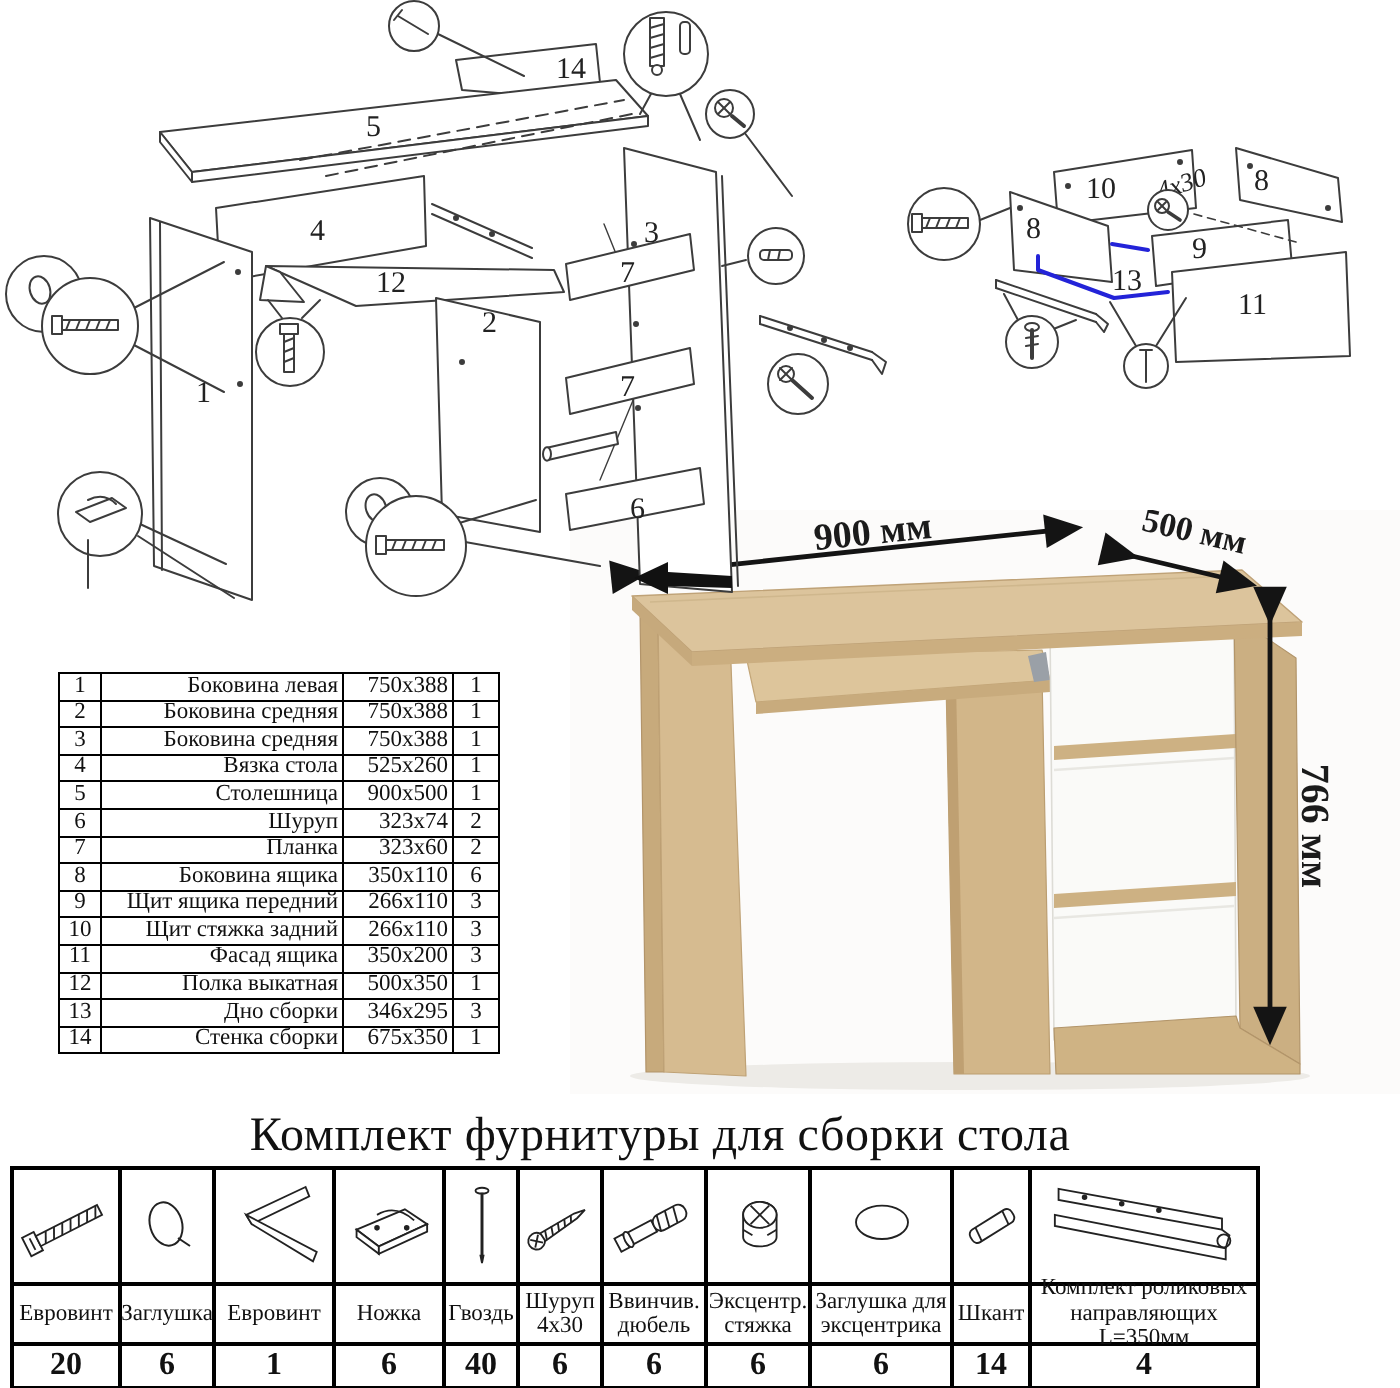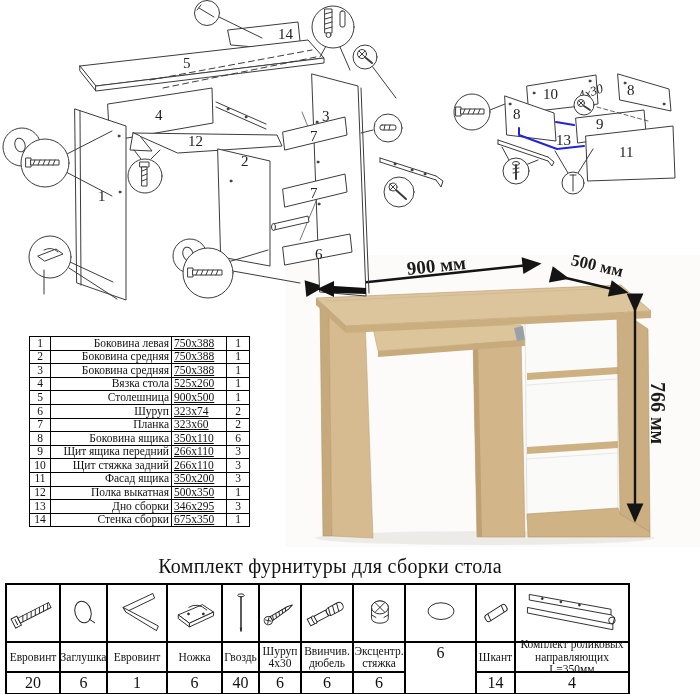--- a/index.html
+++ b/index.html
@@ -5,32 +5,32 @@
   html,body{margin:0;padding:0;background:#fff;}
   .page{position:relative;width:700px;height:694px;background:#fff;overflow:hidden;
         font-family:"Liberation Serif", serif;color:#111;}
   svg text{font-family:"Liberation Serif", serif;}
   
   .parts-table{position:absolute;left:29px;top:336px;border-collapse:collapse;}
   .parts-table td{border:1.5px solid #000;font-size:11.5px;line-height:1;height:12.6px;
                   padding:0 2px;white-space:nowrap;}
   .parts-table td.c-num{width:16px;text-align:center;}
   .parts-table td.c-name{width:114px;text-align:right;padding-left:4px;}
-  .parts-table td.c-size{width:50px;text-align:left;text-decoration:underline;}
+  .parts-table td.c-size{width:50px;text-align:right;}
   .parts-table td.c-qty{width:18px;text-align:center;}
   
   .hw-title{position:absolute;left:5px;top:555px;width:650px;text-align:center;
-            font-size:20px;letter-spacing:.3px;}
+            font-size:24px;letter-spacing:.3px;}
   .hw-table{position:absolute;left:5px;top:583px;display:flex;border:2px solid #000;background:#fff;}
   .hw-col{display:flex;flex-direction:column;border-right:2px solid #000;}
   .hw-col:last-child{border-right:none;}
   .hw-icon{height:56px;border-bottom:2px solid #000;display:flex;align-items:center;justify-content:center;}
   .hw-name{height:28px;border-bottom:2px solid #000;display:flex;align-items:center;justify-content:center;
            font-size:11.5px;text-align:center;line-height:1.08;padding:0 1px;}
-  .hw-qty{height:20px;display:flex;align-items:center;justify-content:center;font-size:16px;}
+  .hw-qty{height:20px;display:flex;align-items:center;justify-content:center;font-size:16px;font-weight:bold;}
   .lay{position:absolute;}
 </style>
 </head>
 <body>
 
 <div class="page">
 
   <svg class="lay" style="left:285px;top:255px;" width="415" height="292" viewBox="0 0 415 292">
     <defs>
       <marker id="ah" markerWidth="9" markerHeight="8" refX="7" refY="4" orient="auto">
@@ -570,20 +570,21 @@
       <div class="hw-name">Эксцентр. стяжка</div>
       <div class="hw-qty">6</div>
     </div>
 
     <div class="hw-col" style="width:69px">
       <div class="hw-icon">
           <svg width="60" height="52" viewBox="0 0 60 56">
         <ellipse cx="30" cy="26" rx="14" ry="9" stroke="#222" fill="#fff"></ellipse>
       </svg>
         </div>
+      <div class="hw-name">Заглушка для эксцентрика</div>
       <div class="hw-qty">6</div>
     </div>
 
     <div class="hw-col" style="width:37px">
       <div class="hw-icon">
           <svg width="34" height="52" viewBox="0 0 34 56">
         <g transform="rotate(-32 17 28)" stroke="#222" fill="#fff">
           <rect x="4" y="24" width="26" height="8" rx="3"></rect>
           <line x1="9" y1="24" x2="8" y2="32"></line>
               <line x1="26" y1="24" x2="25" y2="32"></line>

